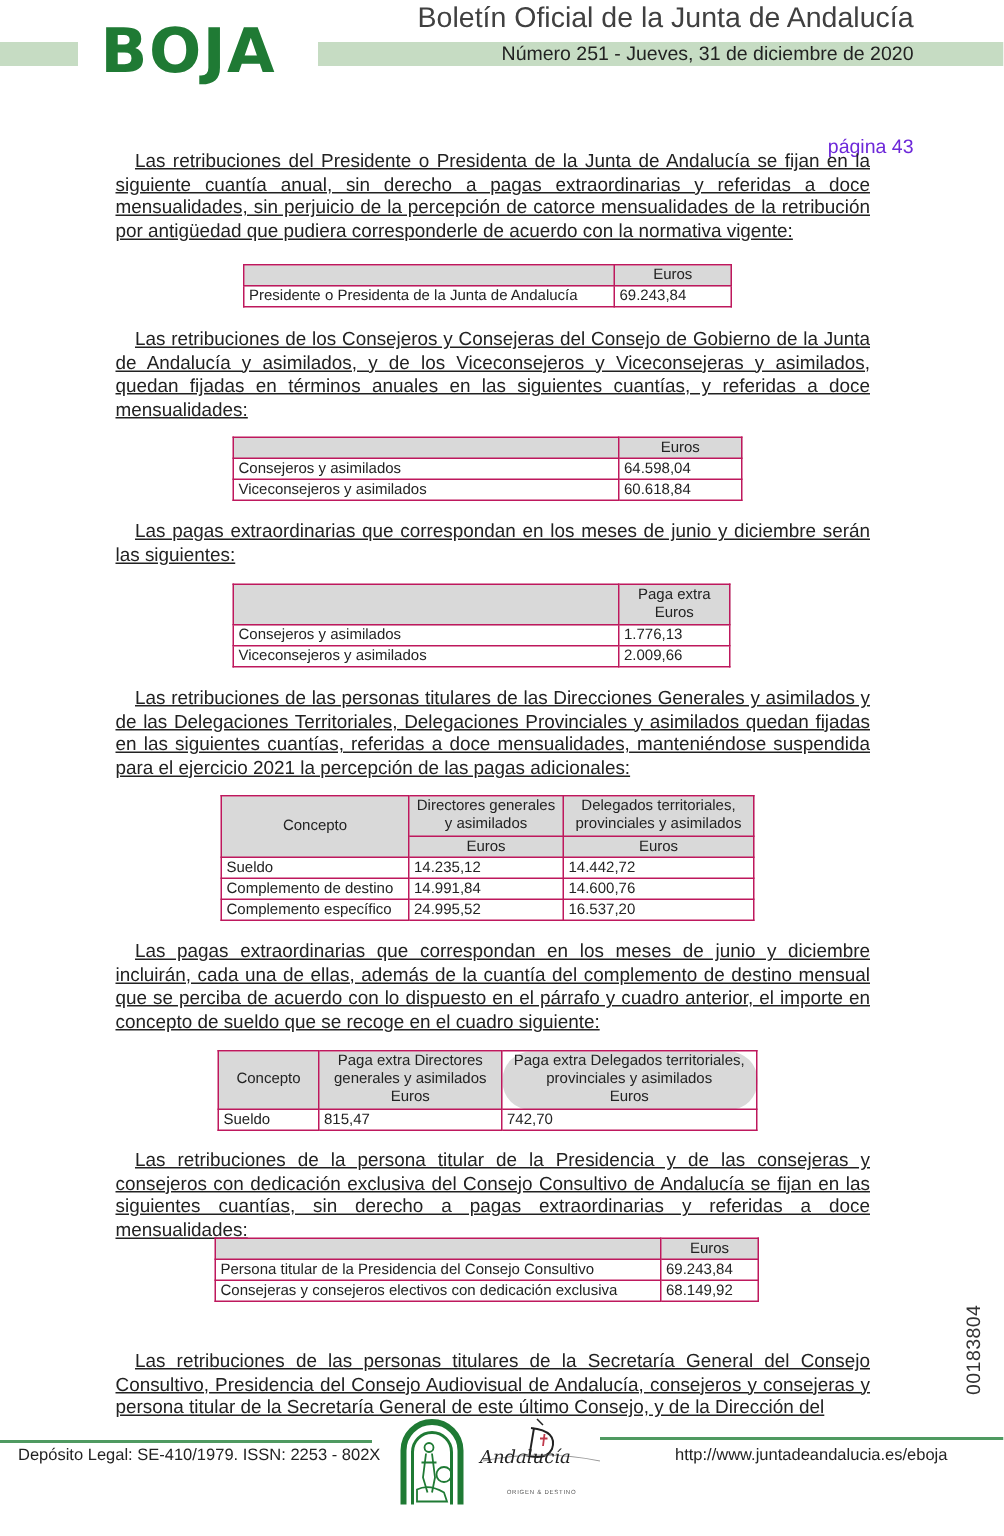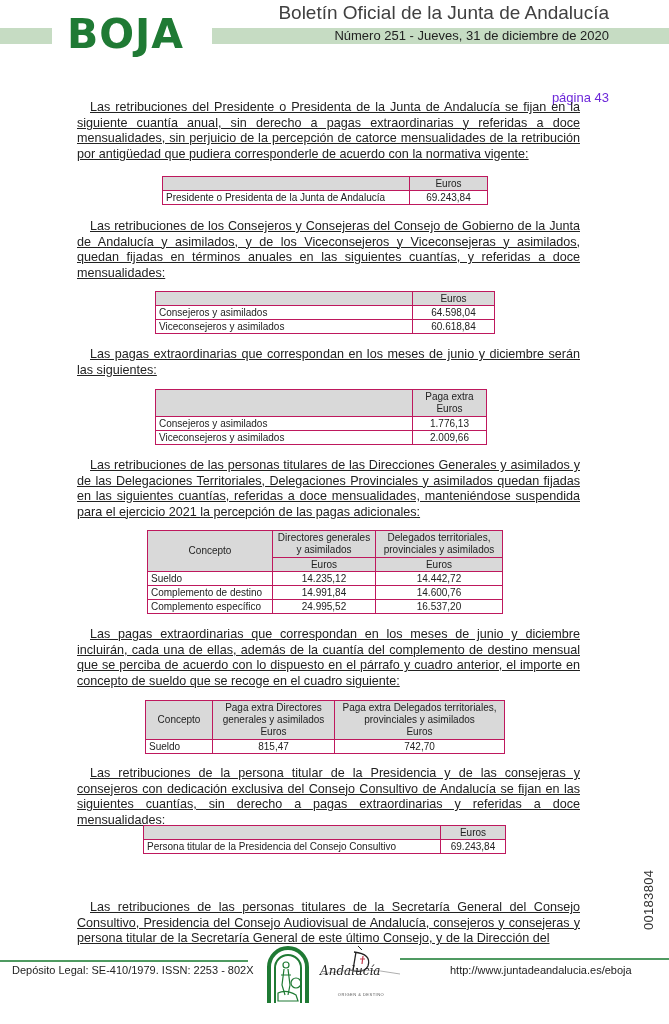--- a/index.html
+++ b/index.html
@@ -11,21 +11,21 @@
     .hdr-bar-right { position: absolute; left: 212px; top: 28px; width: 457px; height: 16px; background: #c6dcc3; }
     .logo { position: absolute; left: 67px; top: 14px; font-family: "DejaVu Sans", sans-serif; font-weight: bold;
       font-size: 41px; color: #1f7a34; letter-spacing: 1px; line-height: 1; }
     .hdr-title { position: absolute; right: 60px; top: 2px; font-family: "Liberation Sans", sans-serif;
       font-size: 19px; color: #404040; white-space: nowrap; }
     .hdr-issue { position: absolute; right: 60px; top: 28px; font-size: 13px; color: #222; white-space: nowrap; }
     .hdr-page { position: absolute; right: 60px; top: 50px; font-size: 13px; color: #6d28d9; margin-top: 40px; }
     table.t { border-collapse: collapse; font-size: 10px; position: absolute; color: #222; }
     table.t td, table.t th { border: 1px solid #be185d; padding: 0 3px; height: 13px; line-height: 12px; font-weight: normal; }
     table.t th { background: #d9d9d9; text-align: center; }
-    table.t td.num { text-align: center; }
+    table.t td.num { text-align: left; }
     .blank { background: #d9d9d9; }
 
     .para { position: absolute; left: 77px; width: 503px; font-size: 12.6px; line-height: 15.5px; text-align: justify; text-indent: 13px; margin: 0; text-decoration: underline; }
     .side-code-wrap { position: absolute; left: 641px; top: 868px; width: 16px; height: 62px; }
 
     .ftr-line-left { position: absolute; left: 0; top: 960px; width: 248px; height: 2px; background: #4f9a61; }
     .ftr-line-right { position: absolute; left: 400px; top: 958px; width: 269px; height: 2px; background: #4f9a61; }
     .ftr-legal { position: absolute; left: 12px; top: 964px; font-size: 11px; color: #222; white-space: nowrap; }
     .ftr-url { position: absolute; left: 450px; top: 964px; font-size: 11px; color: #222; white-space: nowrap; }
     .emblem { position: absolute; left: 266px; top: 945px; width: 44px; height: 60px; }
@@ -134,21 +134,21 @@
 <p class="para" style="top:627px;">Las pagas extraordinarias que correspondan en los meses de junio y diciembre incluirán, cada una de ellas, además de la cuantía del complemento de destino mensual que se perciba de acuerdo con lo dispuesto en el párrafo y cuadro anterior, el importe en concepto de sueldo que se recoge en el cuadro siguiente:</p>
 
 <table class="t" style="left:145px; top:700px; width:360px;">
   <tbody>
       <tr>
     <th style="width:60px; height:38px;">Concepto</th>
     <th style="width:115px; height:38px;">
       <span>Paga extra Directores generales y asimilados</span><br>
       <span>Euros</span>
     </th>
-    <th style="height:38px;">
+    <th style="height:38px;border-radius:19px;">
       <span>Paga extra Delegados territoriales, provinciales y asimilados</span><br>
       <span>Euros</span>
     </th>
   </tr>
   <tr>
     <td>Sueldo</td>
     <td class="num">815,47</td>
     <td class="num">742,70</td>
   </tr>
 </tbody>
@@ -158,20 +158,24 @@
 
 <table class="t" style="left:143px; top:825px; width:363px;">
   <tbody>
       <tr>
         <th class="blank" style="width:290px;"></th>
       <th>Euros</th>
       </tr>
   <tr>
     <td>Persona titular de la Presidencia del Consejo Consultivo</td>
     <td class="num">69.243,84</td>
+  </tr>
+  <tr>
+    <td>Consejeras y consejeros electivos con dedicación exclusiva</td>
+    <td class="num">68.149,92</td>
   </tr>
 </tbody>
   </table>
 
 <p class="para" style="top:881px;margin-top:19px;">Las retribuciones de las personas titulares de la Secretaría General del Consejo Consultivo, Presidencia del Consejo Audiovisual de Andalucía, consejeros y consejeras y persona titular de la Secretaría General de este último Consejo, y de la Dirección del</p>
 
 <div class="side-code-wrap">
   <div style="position:absolute; left:0; top:62px; transform:rotate(-90deg); transform-origin:left top; font-size:13px; color:#333; white-space:nowrap; letter-spacing:0.3px;">00183804</div>
 </div>
 

